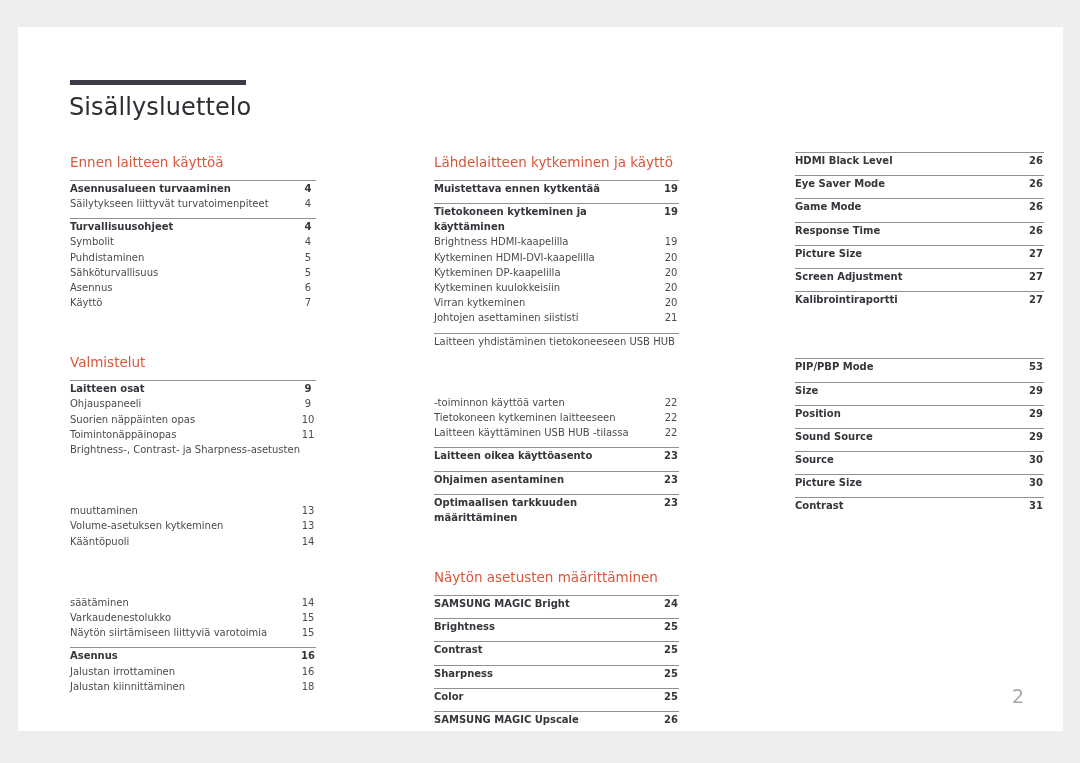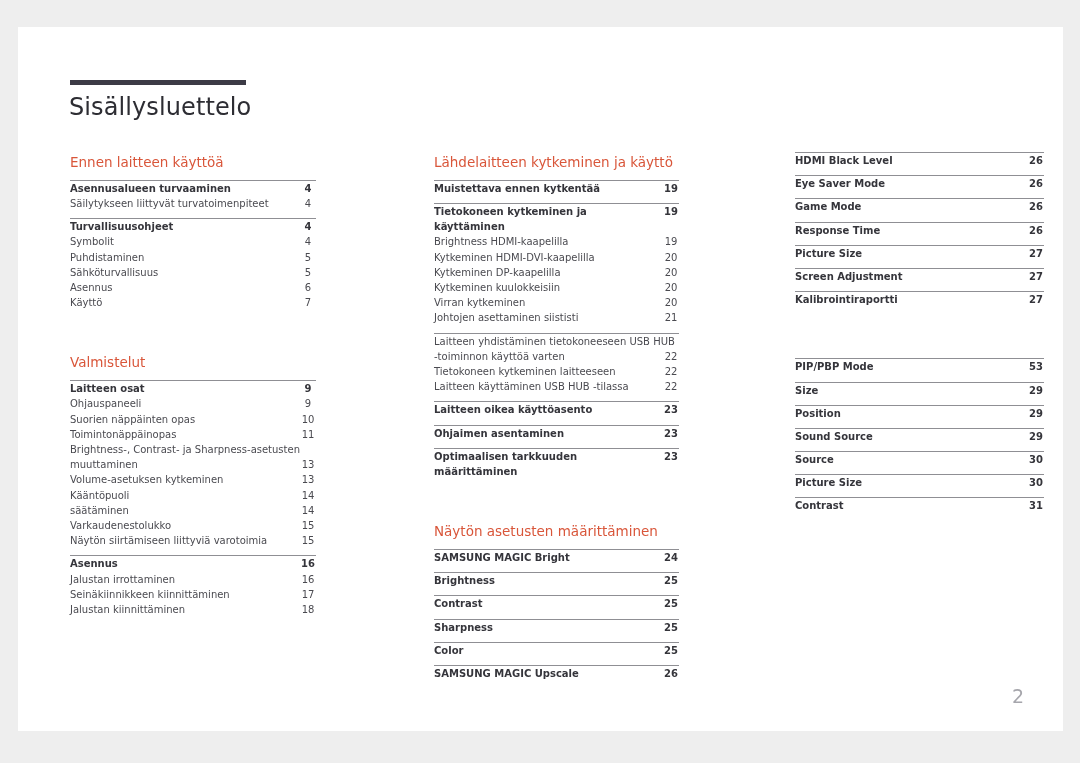--- a/index.html
+++ b/index.html
@@ -90,21 +90,21 @@
   }
   .toc-row.wrap .lbl {
     display: block;
     padding-right: 0;
   }
   .toc-row.wrap .second {
     display: flex;
     justify-content: space-between;
     align-items: baseline;
   }
-  .toc-row.wrap .second .lbl2 { flex: 1 1 auto; }
+  .toc-row.wrap .second .lbl2 { flex: 1 1 auto; margin-top: 46px; }
 
   .gap-sm { height: 7px; }
   .gap-section { height: 42px; }
   .gap-head { height: 9px; }
 
   
   #page-number {
     position: absolute;
     right: 39px;
     bottom: 24px;
@@ -216,24 +216,20 @@
       <div class="toc-group">
         <div class="toc-row bold">
           <span class="lbl">Asennus</span>
           <span class="pg">16</span>
         </div>
         <div class="toc-row">
           <span class="lbl">Jalustan irrottaminen</span>
           <span class="pg">16</span>
         </div>
         <div class="toc-row">
-          <span class="lbl">Seinäkiinnikkeen kiinnittäminen</span>
-          <span class="pg">17</span>
-        </div>
-        <div class="toc-row">
           <span class="lbl">Jalustan kiinnittäminen</span>
           <span class="pg">18</span>
         </div>
       </div>
     </div>
   <div class="column" id="col-1">
       <div class="section-heading">Lähdelaitteen kytkeminen ja käyttö</div>
       <div class="gap-head"></div>
       <div class="toc-group">
         <div class="toc-row bold">

